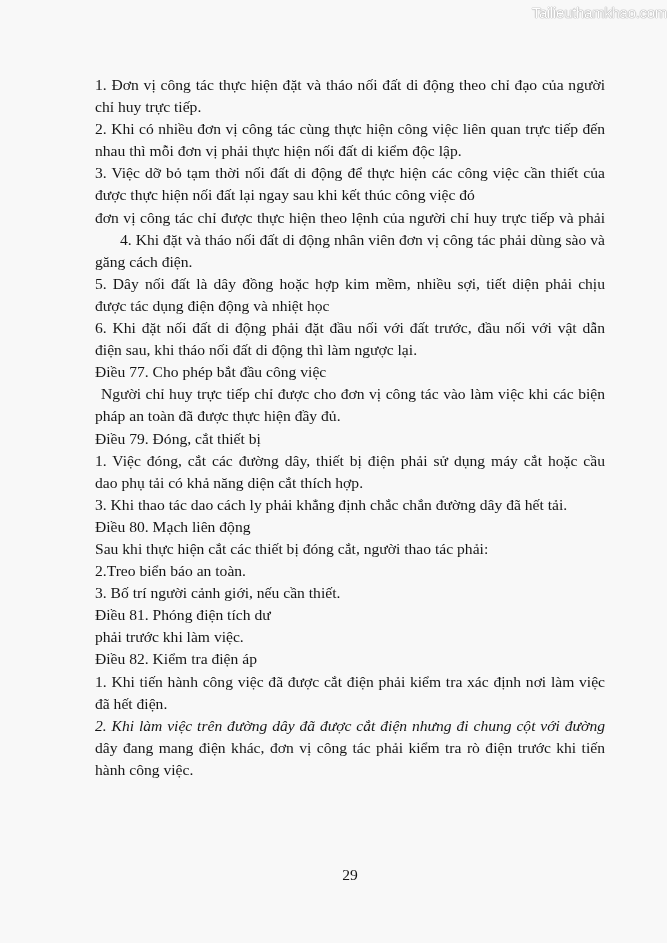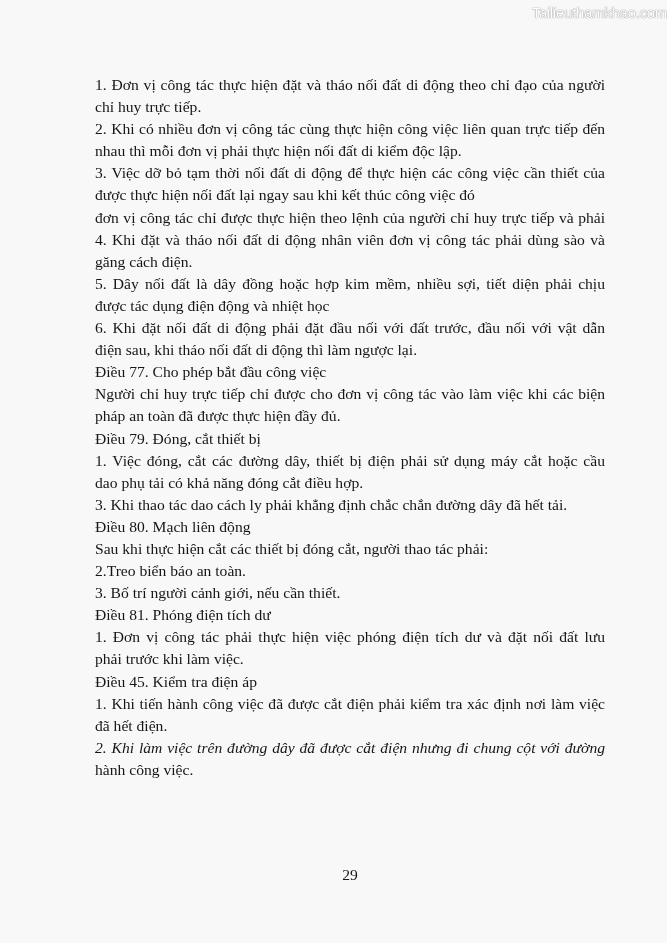--- a/index.html
+++ b/index.html
@@ -66,73 +66,73 @@
     <div class="para">
       <div class="line justify" style="white-space: normal;">2. Khi có nhiều đơn vị công tác cùng thực hiện công việc liên quan trực tiếp đến</div>
       <div class="line">nhau thì mỗi đơn vị phải thực hiện nối đất di kiểm độc lập.</div>
     </div>
     <div class="para">
       <div class="line justify" style="white-space: normal;">3. Việc dỡ bỏ tạm thời nối đất di động để thực hiện các công việc cần thiết của</div>
       <div class="line">được thực hiện nối đất lại ngay sau khi kết thúc công việc đó</div>
       <div class="line justify" style="white-space: normal;">đơn vị công tác chỉ được thực hiện theo lệnh của người chỉ huy trực tiếp và phải</div>
     </div>
     <div class="para">
-      <div class="line justify" style="white-space: normal;">4. Khi đặt và tháo nối đất di động nhân viên đơn vị công tác phải dùng sào và</div>
+      <div class="line justify" style="white-space: normal; margin-left: 25px;">4. Khi đặt và tháo nối đất di động nhân viên đơn vị công tác phải dùng sào và</div>
       <div class="line">găng cách điện.</div>
     </div>
     <div class="para">
       <div class="line justify" style="white-space: normal;">5. Dây nối đất là dây đồng hoặc hợp kim mềm, nhiều sợi, tiết diện phải chịu</div>
       <div class="line">được tác dụng điện động và nhiệt học</div>
     </div>
     <div class="para">
       <div class="line justify" style="white-space: normal;">6. Khi đặt nối đất di động phải đặt đầu nối với đất trước, đầu nối với vật dẫn</div>
       <div class="line">điện sau, khi tháo nối đất di động thì làm ngược lại.</div>
     </div>
     <div class="para">
       <div class="line">Điều 77. Cho phép bắt đầu công việc</div>
     </div>
     <div class="para">
-      <div class="line justify" style="white-space: normal;">Người chỉ huy trực tiếp chỉ được cho đơn vị công tác vào làm việc khi các biện</div>
+      <div class="line justify" style="white-space: normal; margin-left: 6px;">Người chỉ huy trực tiếp chỉ được cho đơn vị công tác vào làm việc khi các biện</div>
       <div class="line">pháp an toàn đã được thực hiện đầy đủ.</div>
     </div>
     <div class="para">
       <div class="line">Điều 79. Đóng, cắt thiết bị</div>
     </div>
     <div class="para">
       <div class="line justify" style="white-space: normal;">1. Việc đóng, cắt các đường dây, thiết bị điện phải sử dụng máy cắt hoặc cầu</div>
-      <div class="line">dao phụ tải có khả năng đóng cắt điều hợp.</div>
+      <div class="line">dao phụ tải có khả năng diện cắt thích hợp.</div>
     </div>
     <div class="para">
       <div class="line">3. Khi thao tác dao cách ly phải khẳng định chắc chắn đường dây đã hết tải.</div>
     </div>
     <div class="para">
       <div class="line">Điều 80. Mạch liên động</div>
     </div>
     <div class="para">
       <div class="line">Sau khi thực hiện cắt các thiết bị đóng cắt, người thao tác phải:</div>
     </div>
     <div class="para">
       <div class="line">2.Treo biển báo an toàn.</div>
     </div>
     <div class="para">
       <div class="line">3. Bố trí người cảnh giới, nếu cần thiết.</div>
     </div>
     <div class="para">
       <div class="line">Điều 81. Phóng điện tích dư</div>
     </div>
     <div class="para">
-      <div class="line justify" style="white-space: normal;">1. Đơn vị công tác phải thực hiện việc phóng điện tích dư và đặt nối đất lưu</div>
       <div class="line">phải trước khi làm việc.</div>
     </div>
     <div class="para">
-      <div class="line">Điều 45. Kiểm tra điện áp</div>
+      <div class="line">Điều 82. Kiểm tra điện áp</div>
     </div>
     <div class="para">
       <div class="line justify" style="white-space: normal;">1. Khi tiến hành công việc đã được cắt điện phải kiểm tra xác định nơi làm việc</div>
       <div class="line">đã hết điện.</div>
     </div>
     <div class="para">
       <div class="line justify" style="white-space: normal; font-style: italic;">2. Khi làm việc trên đường dây đã được cắt điện nhưng đi chung cột với đường</div>
+      <div class="line justify" style="white-space: normal;">dây đang mang điện khác, đơn vị công tác phải kiểm tra rò điện trước khi tiến</div>
       <div class="line">hành công việc.</div>
     </div>
   </div>
 
 <div class="page-number">29</div>
 
 </body></html>

